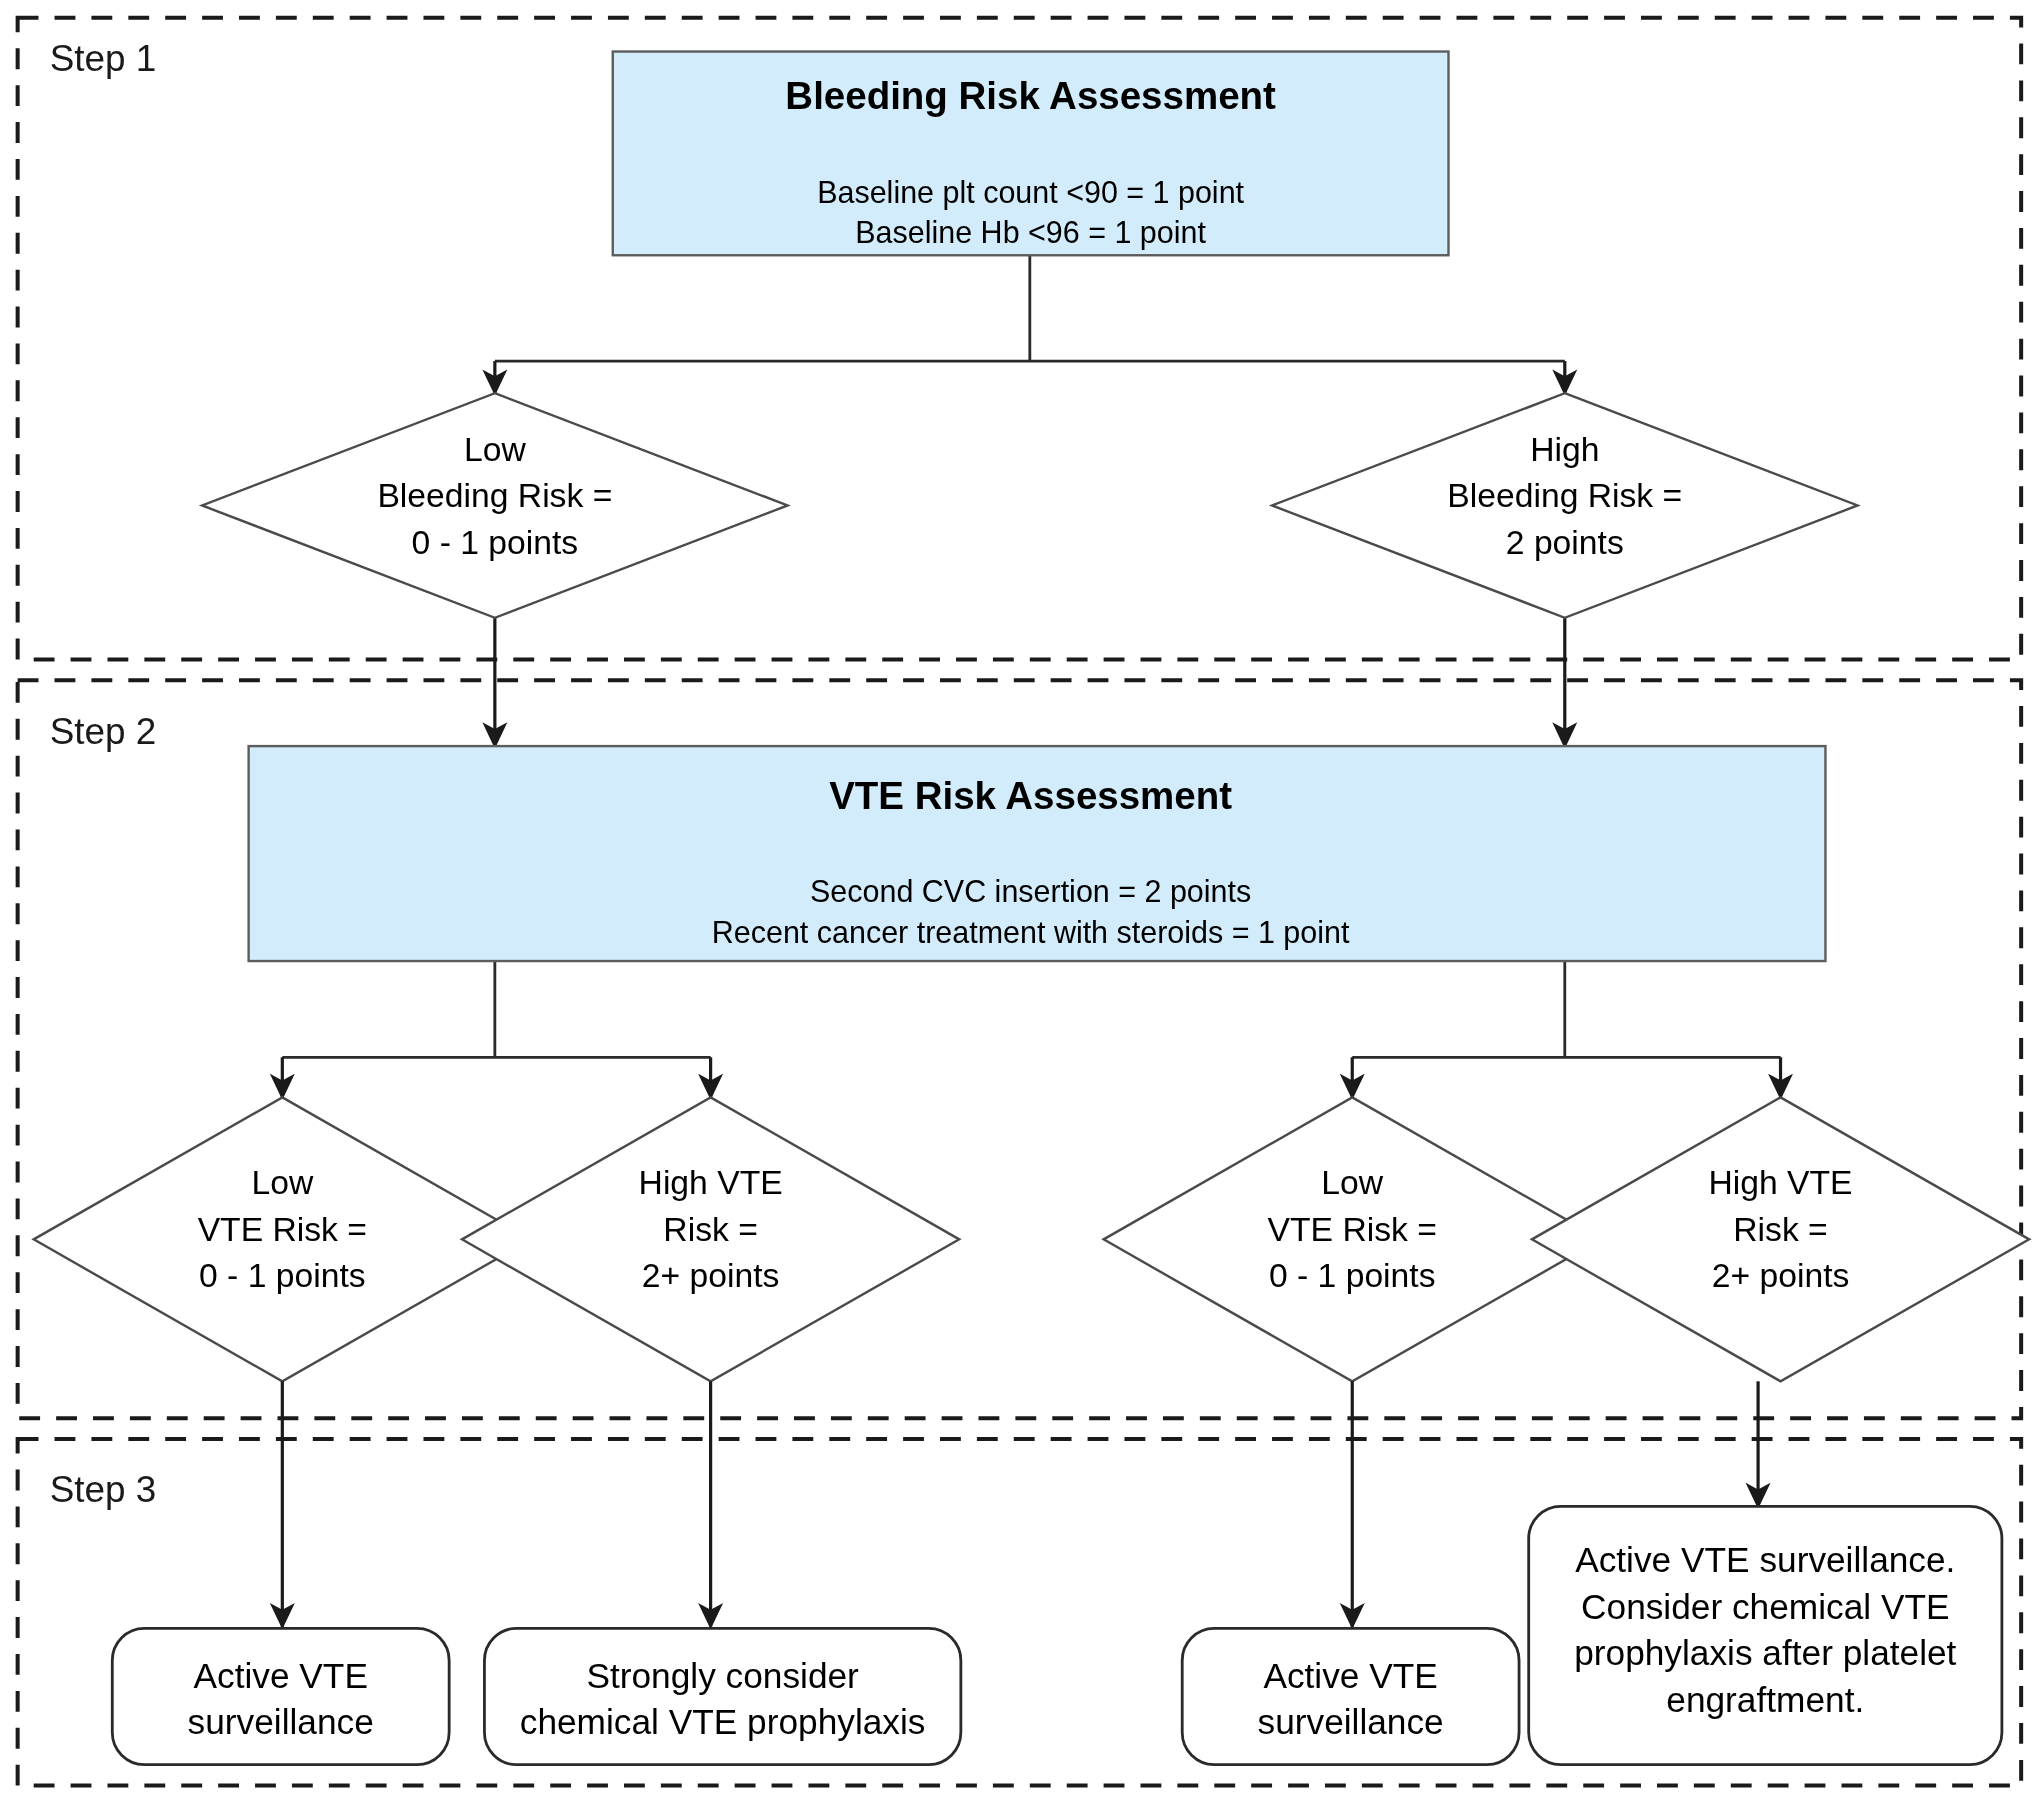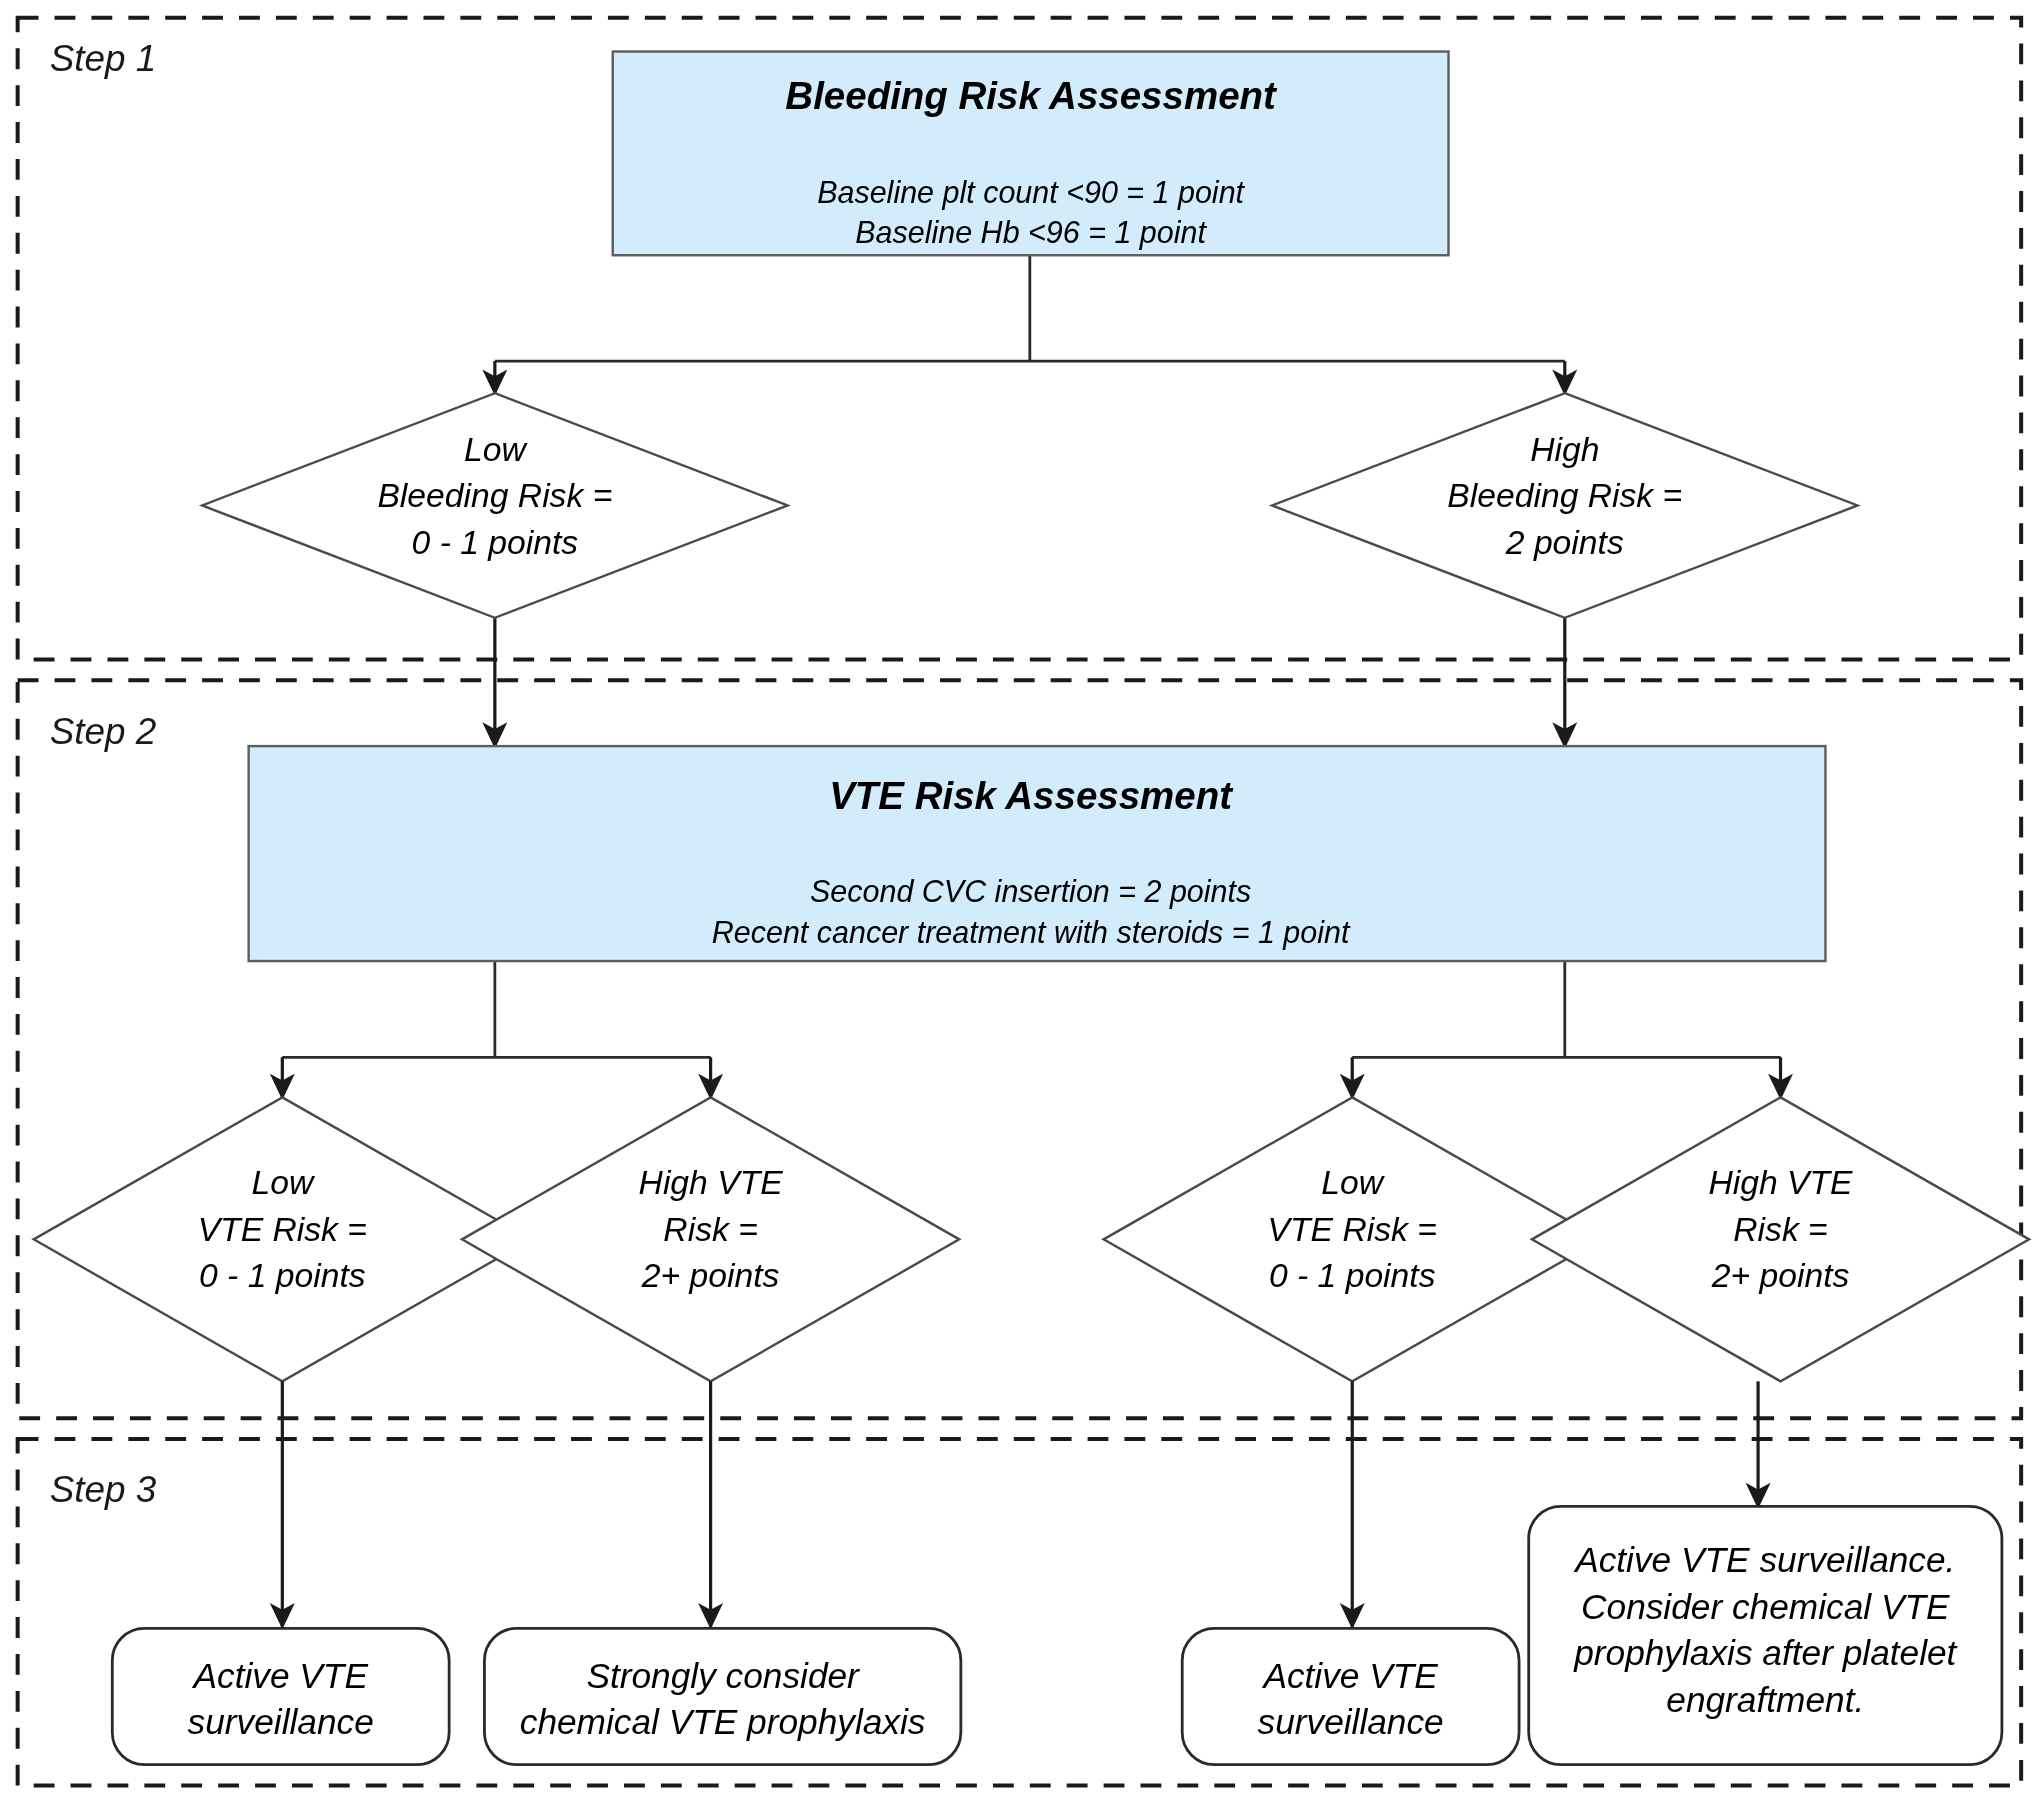--- a/index.html
+++ b/index.html
@@ -10,21 +10,20 @@
   body {
     width: 2042px;
     height: 1809px;
     font-family: "Liberation Sans", sans-serif;
     overflow: hidden;
   }
   #canvas {
     position: relative;
     width: 2042px;
     height: 1809px;
-    font-style: italic;
   }
   svg.flow {
     position: absolute;
     top: 0;
     left: 0;
     width: 2042px;
     height: 1809px;
   }
   .step-label {
     font-size: 46px;

